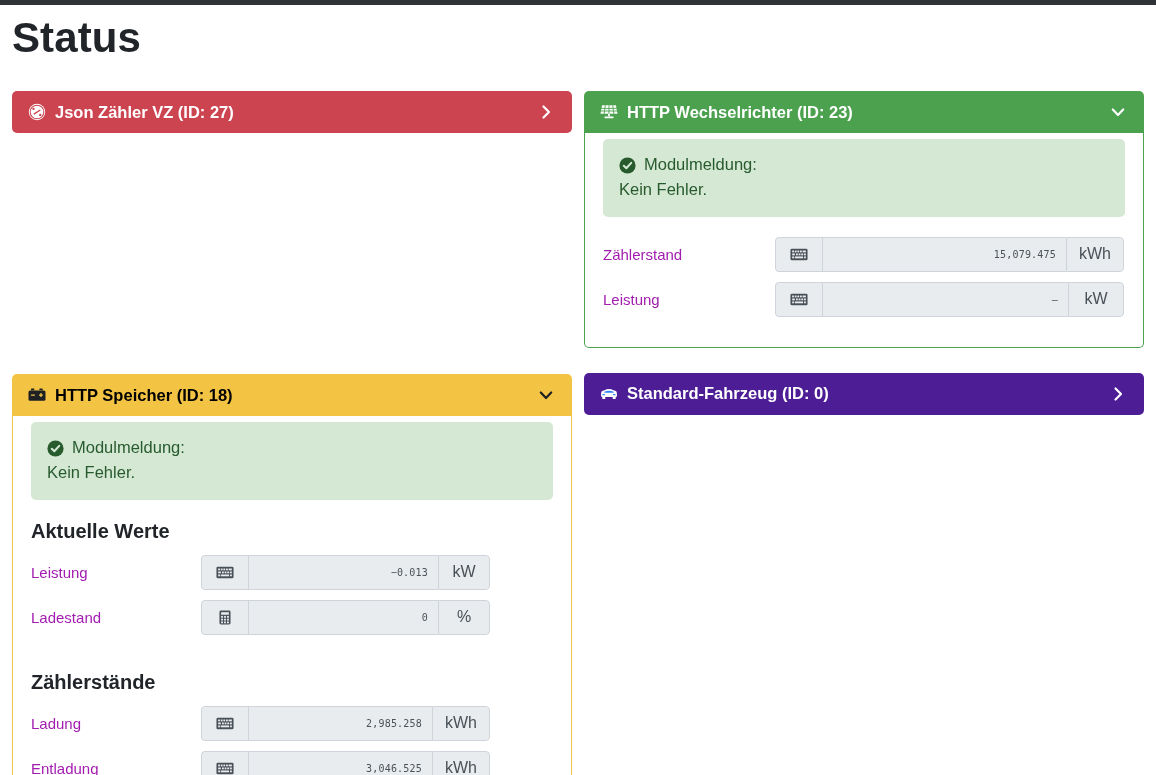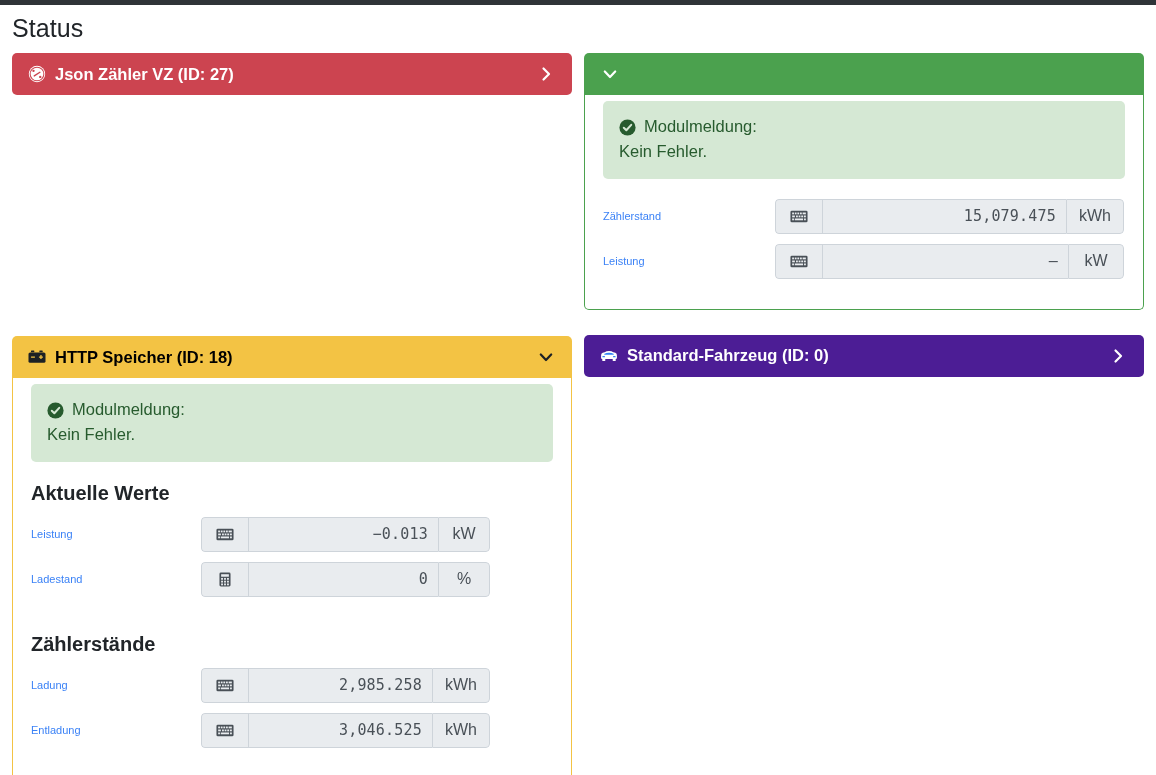--- a/index.html
+++ b/index.html
@@ -16,24 +16,24 @@
   }
   .topbar {
     height: 5px;
     width: 100%;
     background: #2f3438;
   }
   .page {
     padding: 0 12px;
   }
   .page-title {
-    font-size: 25px;
-    font-weight: 400;
+    font-size: 42px;
+    font-weight: 700;
     line-height: 1.2;
-    margin: 8px 0 10px 0;
+    margin: 8px 0 28px 0;
     color: #212529;
     letter-spacing: 0.1px;
   }
   .grid {
     display: flex;
     flex-wrap: wrap;
     margin: 0 -6px;
   }
   .col {
     width: 50%;
@@ -120,22 +120,22 @@
     color: #212529;
     margin: 4px 0 12px 0;
   }
 
   .value-row {
     display: flex;
     align-items: center;
     margin-bottom: 10px;
   }
   .value-label {
-    font-size: 11px;
-    color: #3b82f6;
+    font-size: 15px;
+    color: #a21caf;
     flex: 0 0 auto;
   }
   .vr-green .value-label { width: 172px; }
   .vr-yellow .value-label { width: 170px; }
 
   .input-group {
     display: flex;
     align-items: stretch;
     height: 35px;
     border-radius: 4px;
@@ -160,21 +160,21 @@
     flex: 1 1 auto;
     background: #e9ecef;
     border: 1px solid #ced4da;
     border-left: 1px solid #ced4da;
     border-right: none;
     display: flex;
     align-items: center;
     justify-content: flex-end;
     padding: 0 10px;
     font-family: "DejaVu Sans Mono", "Liberation Mono", monospace;
-    font-size: 15px;
+    font-size: 10px;
     color: #495057;
     letter-spacing: 0.2px;
   }
   .ig-suffix {
     background: #e9ecef;
     border: 1px solid #ced4da;
     border-radius: 0 4px 4px 0;
     display: flex;
     align-items: center;
     justify-content: center;
@@ -371,20 +371,37 @@
 
         </div>
       </div>
 
     </div>
 
     <div class="col">
 
       <div class="card open">
         <div class="card-header hdr-green">
+          <div class="left">
+            <span class="hdr-icon">
+              <svg width="18" height="16" viewBox="0 0 18 16" fill="#ffffff">
+                <path d="M2.1 1.2h13.8l1.6 8.6H0.5z"></path>
+                <g stroke="#4ba14e" stroke-width="0.9">
+                  <line x1="0.9" y1="4.4" x2="17.1" y2="4.4"></line>
+                  <line x1="0.6" y1="7.0" x2="17.4" y2="7.0"></line>
+                  <line x1="9" y1="1.2" x2="9" y2="9.8"></line>
+                  <line x1="5.3" y1="1.2" x2="4.2" y2="9.8"></line>
+                  <line x1="12.7" y1="1.2" x2="13.8" y2="9.8"></line>
+                </g>
+                <rect x="8.1" y="9.8" width="1.8" height="2.6"></rect>
+                <rect x="4.4" y="12.4" width="9.2" height="1.8" rx="0.6"></rect>
+              </svg>
+            </span>
+            <span>HTTP Wechselrichter (ID: 23)</span>
+          </div>
           <span class="chev">
             <svg width="16" height="16" viewBox="0 0 16 16" fill="none" stroke="#ffffff" stroke-width="2.2" stroke-linecap="round" stroke-linejoin="round">
               <polyline points="2.8,5.5 8,11 13.2,5.5"></polyline>
             </svg>
           </span>
         </div>
         <div class="card-body body-green">
 
           <div class="alert-ok">
             <div class="ok-line">

